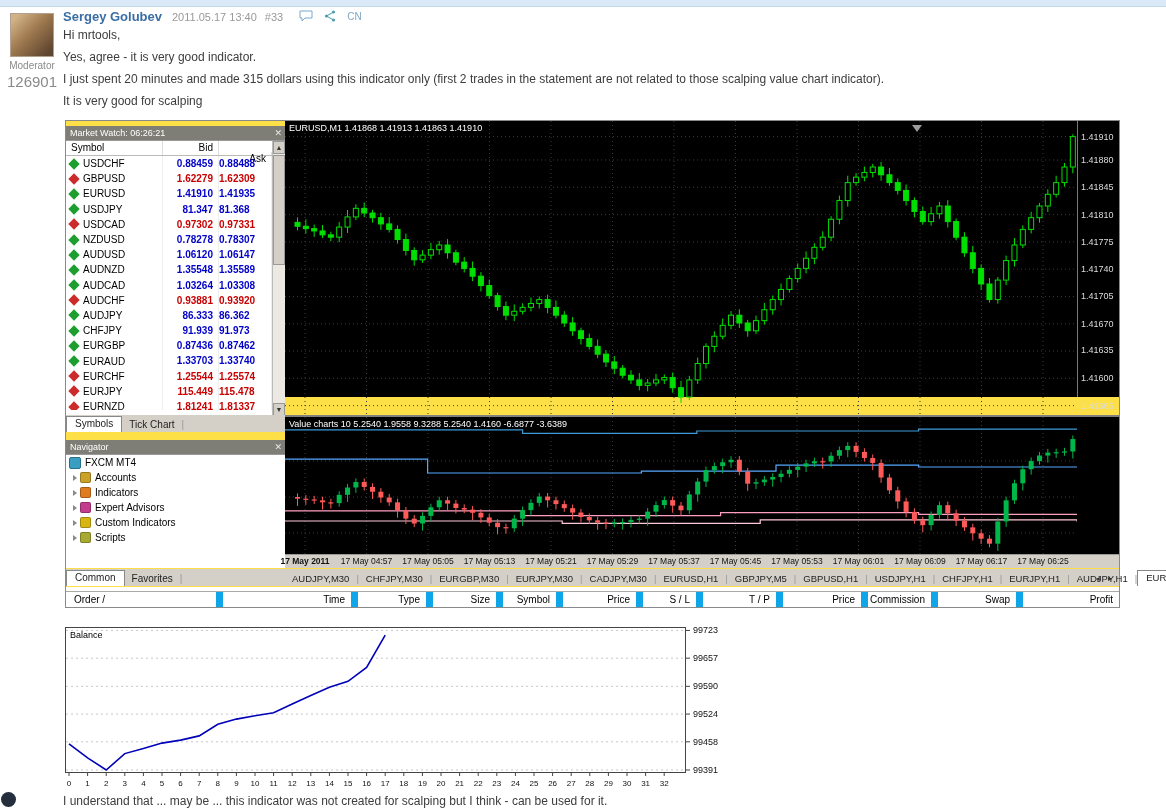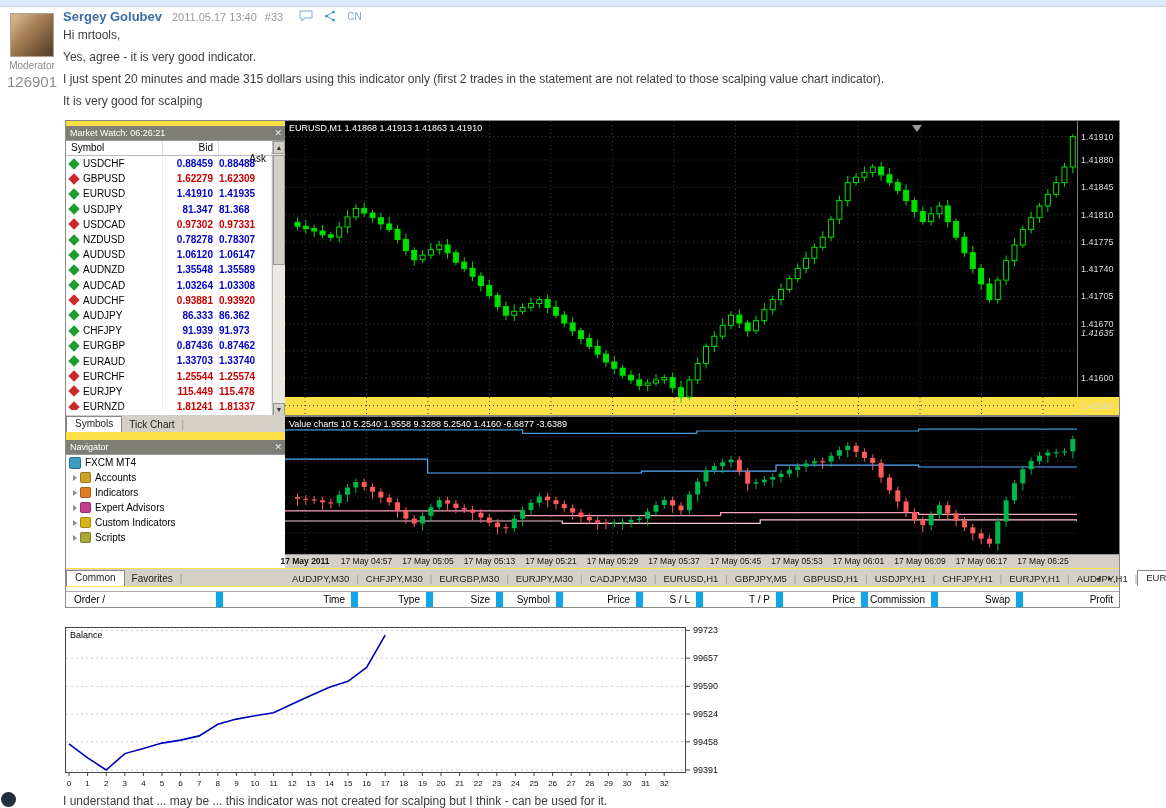--- a/index.html
+++ b/index.html
@@ -545,21 +545,21 @@
         </svg></div>
     <div class="scale-col" id="main-scale">
         <div class="price-label" style="top: 10.5968px;">1.41910</div>
         <div class="price-label" style="top: 33.992px;">1.41880</div>
         <div class="price-label" style="top: 61.2865px;">1.41845</div>
         <div class="price-label" style="top: 88.5809px;">1.41810</div>
         <div class="price-label" style="top: 115.875px;">1.41775</div>
         <div class="price-label" style="top: 143.17px;">1.41740</div>
         <div class="price-label" style="top: 170.464px;">1.41705</div>
         <div class="price-label" style="top: 197.759px;">1.41670</div>
-        <div class="price-label" style="top: 207px; font-style: italic;">1.41635</div>
+        <div class="price-label" style="top: 224px;">1.41635</div>
         <div class="price-label" style="top: 252.347px;">1.41600</div>
         <div class="price-label" style="top: 279.642px;">1.41565</div>
       </div>
   </div>
   <div class="chart-sep"></div>
 
   <div class="chart-sub">
     <div class="chart-label">Value charts 10 5.2540 1.9558 9.3288 5.2540 1.4160 -6.6877 -3.6389</div>
     <div id="sub-chart-svg"><svg width="792" height="137">
           <line x1="20" x2="20" y1="0" y2="137" stroke="#3a3a3a" stroke-dasharray="1,3"></line>

